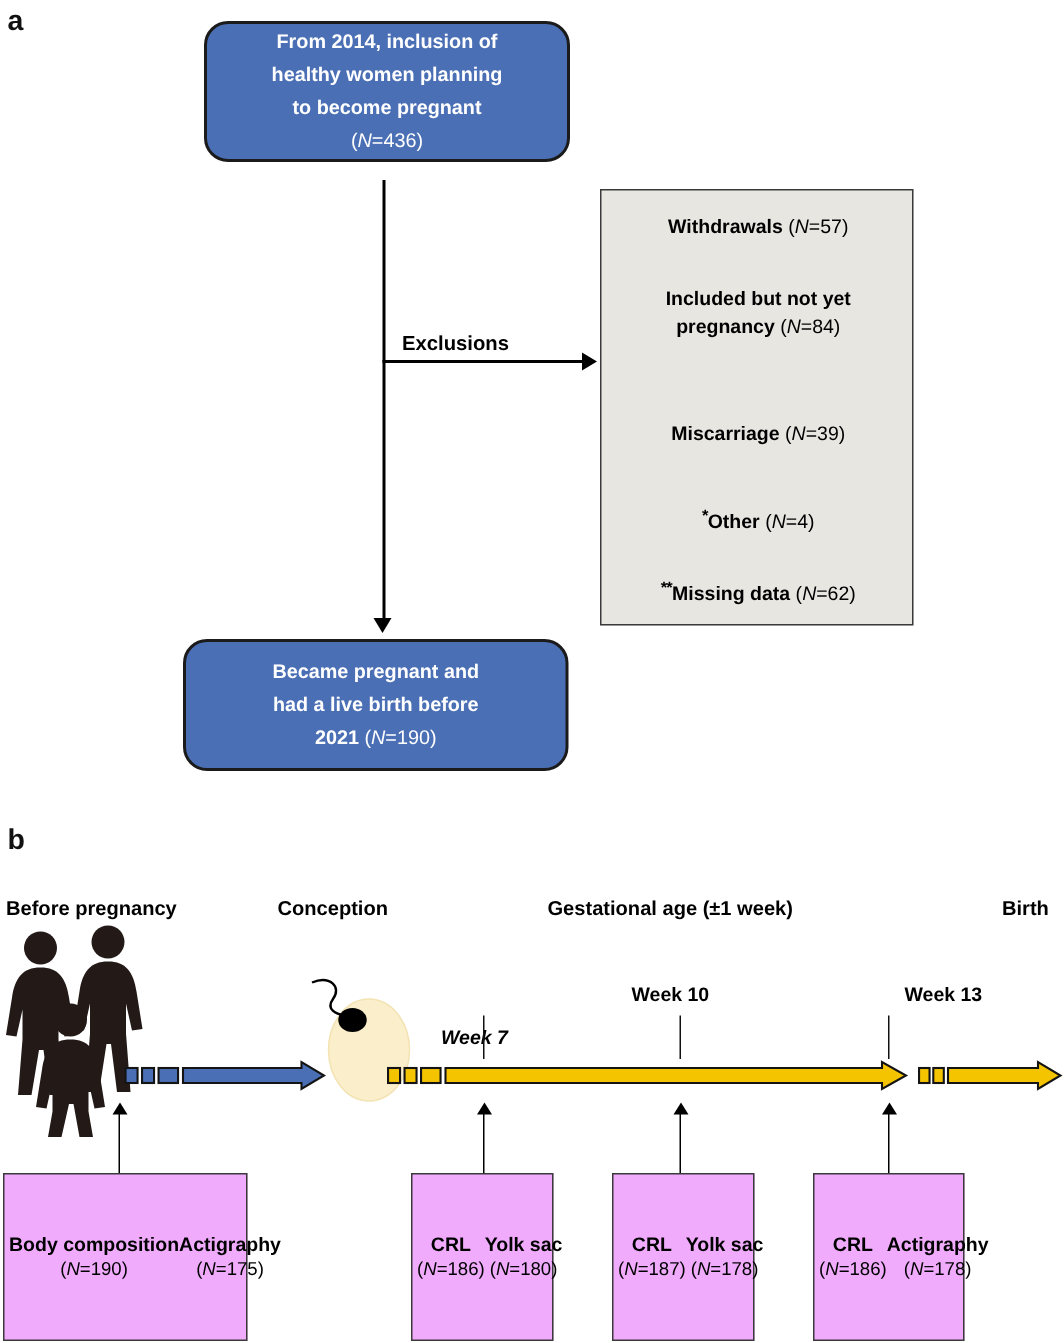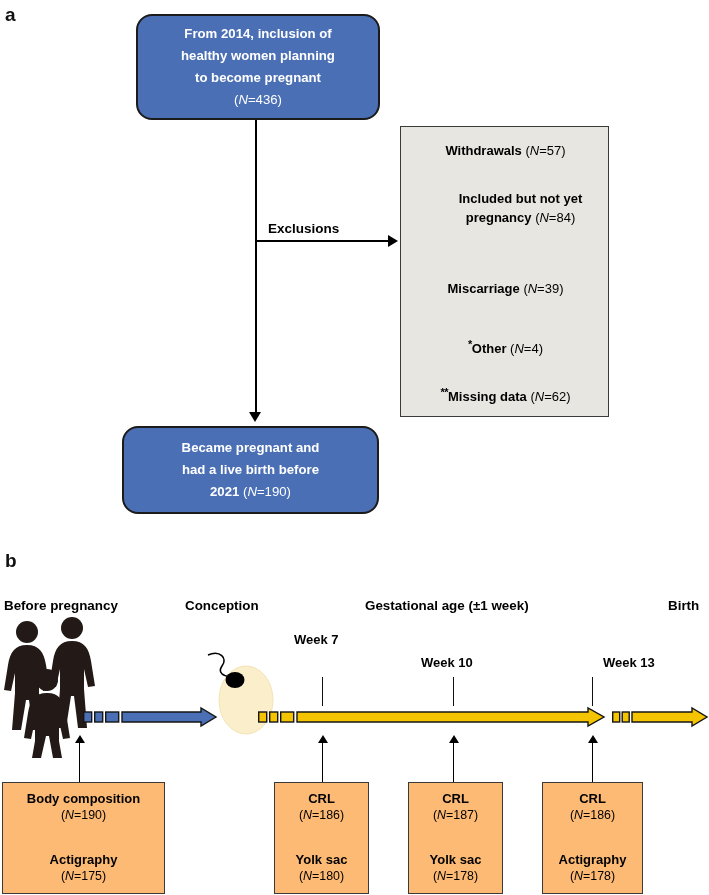--- a/index.html
+++ b/index.html
@@ -39,24 +39,24 @@
     box-sizing:border-box;
   }
   .excl-item{
     text-align:center;
     font-size:13px;
     font-weight:bold;
     line-height:19px;
     white-space:nowrap;
   }
   .small-box{
-    background:#fdba74;
+    background:#f0abfc;
     border:1.6px solid #3a3a3a;
     box-sizing:border-box;
-    display:flex;flex-direction:column;align-items:center;justify-content:space-between;
+    display:flex;flex-direction:row;align-items:center;justify-content:space-between;
     padding:7px 3px 8px 3px;
     text-align:center;
   }
   .sb-group{line-height:17px;}
   .sb-title{font-size:13px;font-weight:bold;white-space:nowrap;}
   .sb-n{font-size:12.4px;font-weight:normal;white-space:nowrap;}
 
   
   .itN{font-style:italic;font-weight:normal;}
   .nn{font-weight:normal;}
@@ -94,21 +94,21 @@
   .week-label{
     font-size:13px;font-weight:bold;white-space:nowrap;
   }
   svg{display:block;overflow:visible;}
 </style>
 </head>
 <body>
 
 <div class="abs panel-letter" style="left:5px;top:5px;">a</div>
 
-<div class="abs blue-box" style="left:136px;top:14px;width:244px;height:106px;align-items:center;">
+<div class="abs blue-box" style="left:136px;top:14px;width:244px;height:94px;align-items:center;">
   <div>
     <span class="ln">From 2014, inclusion of</span>
     <span class="ln">healthy women planning</span>
     <span class="ln">to become pregnant</span>
     <span class="ln nn">(<span class="itN">N</span><span>=436)</span></span>
   </div>
 </div>
 
 <div class="abs vline" style="left:255px;top:120px;height:296px;"></div>
 <div class="abs arrowhead-down" style="left:249px;top:412px;"></div>
@@ -116,21 +116,21 @@
 <div class="abs excl-label" style="left:268px;top:221px;">Exclusions</div>
 <div class="abs hline" style="left:255px;top:240px;width:134px;"></div>
 <div class="abs arrowhead-right" style="left:388px;top:235px;"></div>
 
 <div class="abs grey-box" style="left:400px;top:126px;width:209px;height:291px;">
   <div class="abs excl-item" style="left:0;top:14px;width:209px;">
     <span>Withdrawals</span>
     <span class="nn"> (<span class="itN">N</span><span>=57)</span></span>
   </div>
 
-  <div class="abs excl-item" style="left:0;top:62px;width:209px;margin-left:15px;">
+  <div class="abs excl-item" style="left:0;top:62px;width:209px;">
     <div>Included but not yet</div>
     <div>
       <span>pregnancy</span>
       <span class="nn"> (<span class="itN">N</span><span>=84)</span></span>
     </div>
   </div>
 
   <div class="abs excl-item" style="left:0;top:152px;width:209px;">
     <span>Miscarriage</span>
     <span class="nn"> (<span class="itN">N</span><span>=39)</span></span>
@@ -211,21 +211,21 @@
 <div class="abs" style="left:612px;top:706px;width:97px;height:22px;">
   <svg width="97" height="22" viewBox="0 0 97 22">
     <g stroke="#141414" stroke-width="1.4">
       <rect x="0.7" y="6" width="7" height="10" fill="#f5c400"></rect>
       <rect x="10.2" y="6" width="7" height="10" fill="#f5c400"></rect>
       <path d="M20 6 L80 6 L80 2 L95 11 L80 20 L80 16 L20 16 Z" fill="#f5c400"></path>
     </g>
   </svg>
 </div>
 
-<div class="abs week-label" style="left:294px;top:632px;">Week 7</div>
+<div class="abs week-label" style="left:294px;top:684px;font-style:italic;">Week 7</div>
 <div class="abs tick" style="left:322px;top:677px;height:29px;"></div>
 
 <div class="abs week-label" style="left:421px;top:655px;">Week 10</div>
 <div class="abs tick" style="left:453px;top:677px;height:29px;"></div>
 
 <div class="abs week-label" style="left:560px;top:655px;margin-left:43px;">Week 13</div>
 <div class="abs tick" style="left:592px;top:677px;height:29px;"></div>
 
 <div class="abs thin-v" style="left:79px;top:742px;height:40px;"></div>
 <div class="abs arrowhead-up" style="left:75px;top:735px;"></div>

